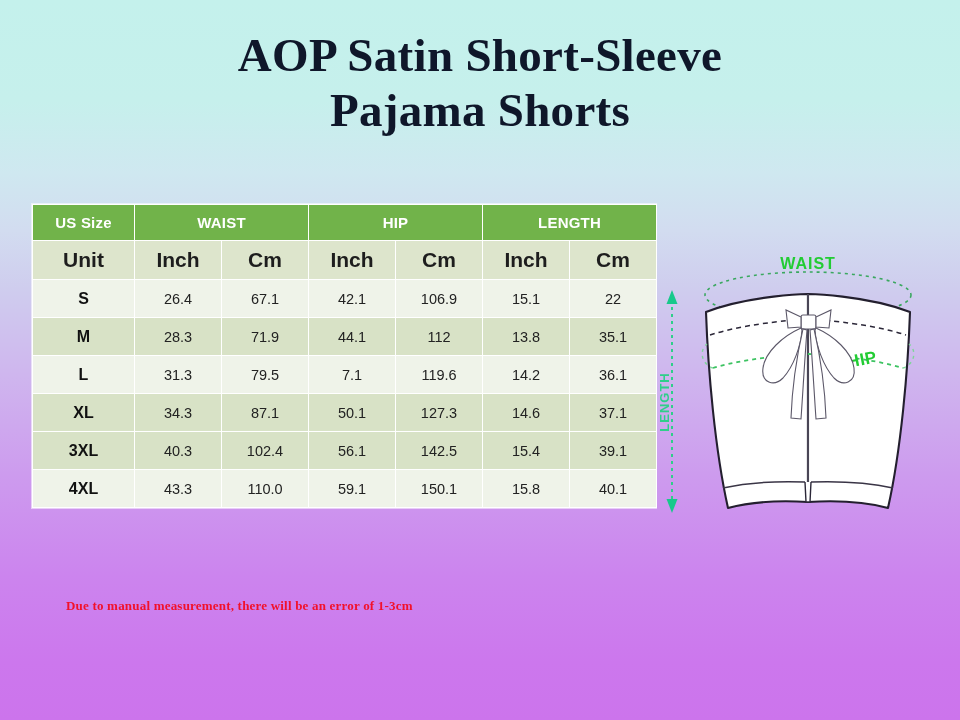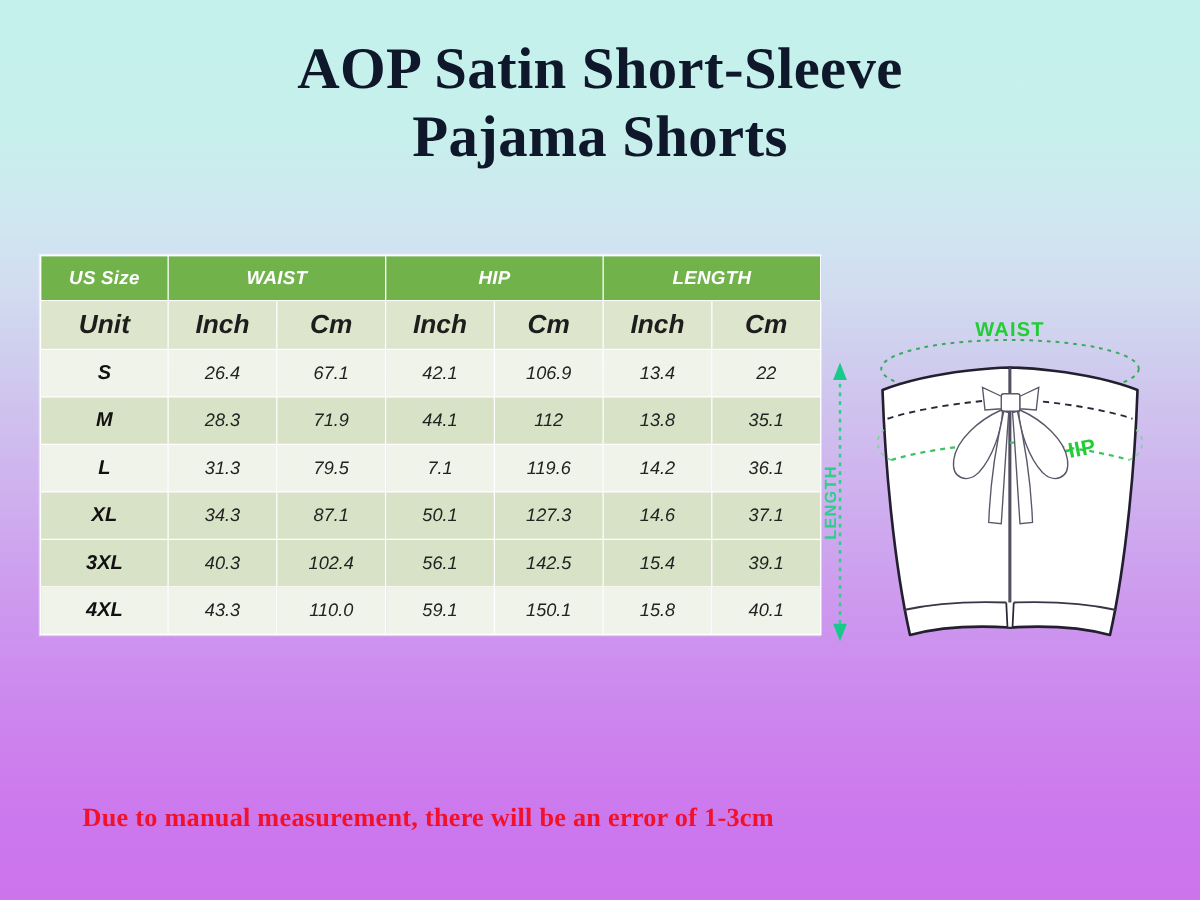--- a/index.html
+++ b/index.html
@@ -51,21 +51,20 @@
     position: absolute;
     left: 32px;
     top: 204px;
     width: 624px;
     box-shadow: 0 0 0 1px rgba(255,255,255,0.55);
   }
   table.size-table {
     border-collapse: collapse;
     width: 624px;
     table-layout: fixed;
-    font-style: italic;
   }
   table.size-table col.c-size { width: 102px; }
   table.size-table col.c-unit { width: 87px; }
 
   table.size-table th,
   table.size-table td {
     border: 1px solid #ffffff;
     text-align: center;
     vertical-align: middle;
   }
@@ -98,25 +97,24 @@
   tbody tr.odd td  { background: #eff3e9; }
   tbody tr.even td { background: #d8e2c6; }
 
   
   .disclaimer {
     position: absolute;
     left: 66px;
     top: 598px;
     font-family: "Liberation Serif", "DejaVu Serif", serif;
     font-weight: bold;
-    font-size: 21px;
+    font-size: 13px;
     color: #f2112a;
     letter-spacing: 0.2px;
     white-space: nowrap;
-    margin-top: 44px;
   }
 
   
   .diagram {
     position: absolute;
     left: 655px;
     top: 250px;
     width: 305px;
     height: 300px;
   }
@@ -160,21 +158,21 @@
           <th>Cm</th>
         </tr>
       </thead>
       <tbody>
         <tr class="odd">
           <td class="sizecell">S</td>
           <td>26.4</td>
           <td>67.1</td>
           <td>42.1</td>
           <td>106.9</td>
-          <td>13.4</td>
+          <td>15.1</td>
           <td>22</td>
         </tr>
         <tr class="even">
           <td class="sizecell">M</td>
           <td>28.3</td>
           <td>71.9</td>
           <td>44.1</td>
           <td>112</td>
           <td>13.8</td>
           <td>35.1</td>

